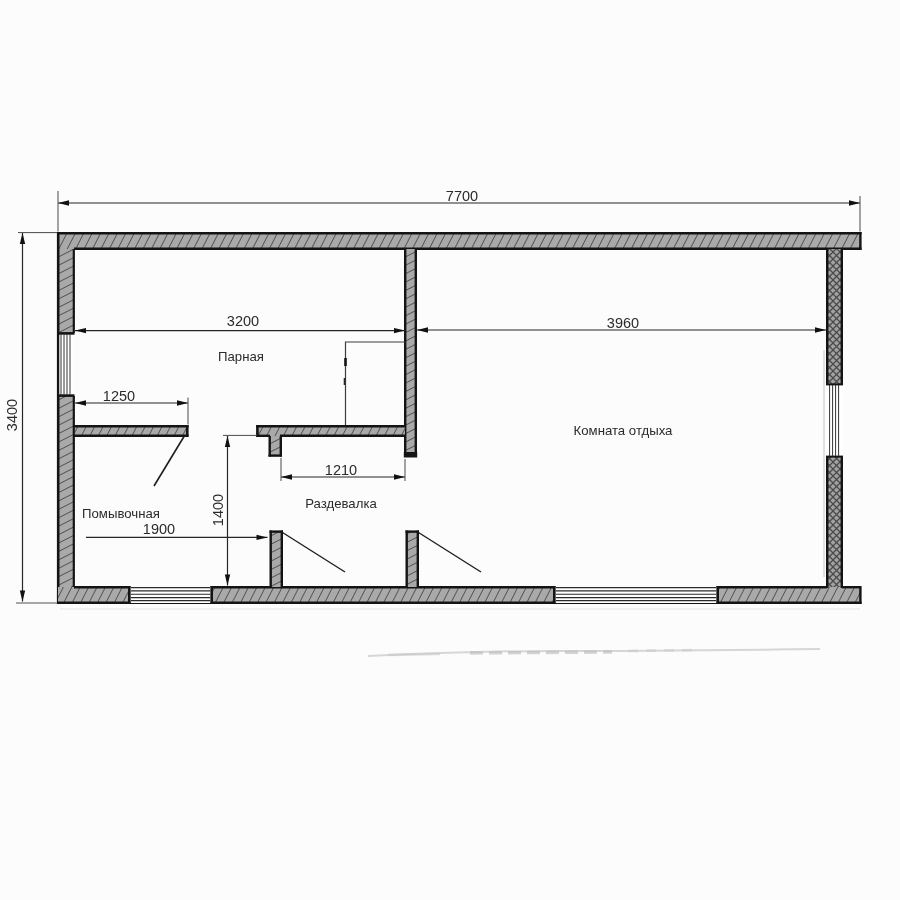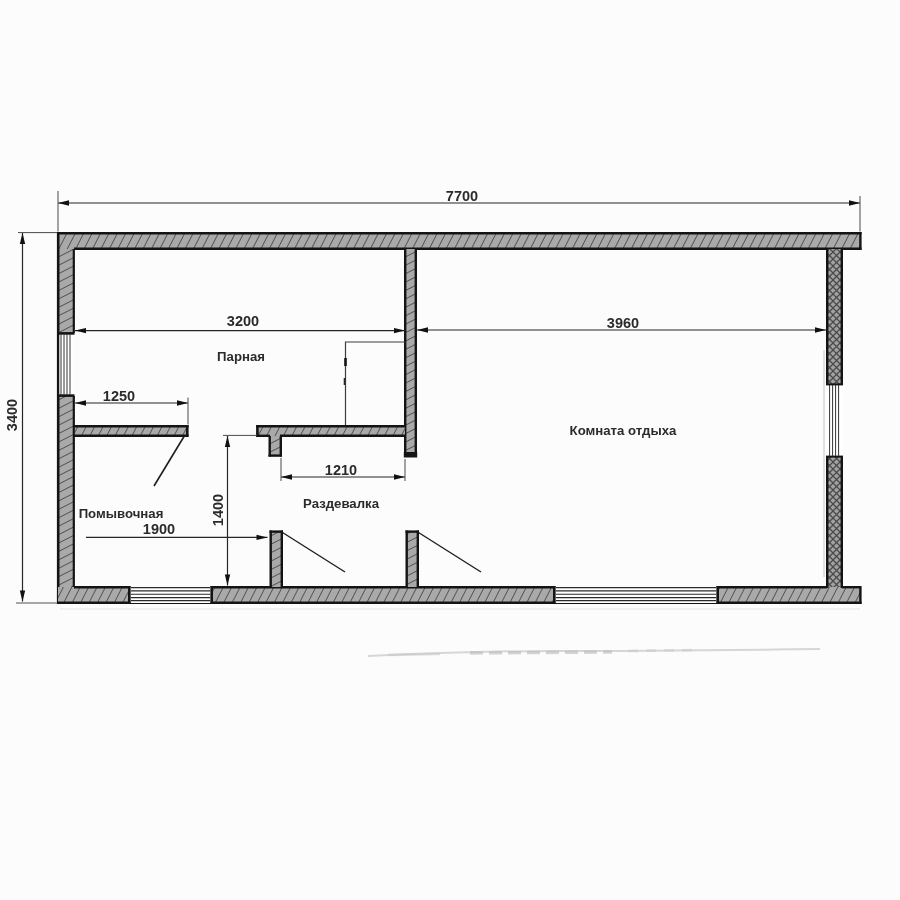--- a/index.html
+++ b/index.html
@@ -1,16 +1,16 @@
 <!DOCTYPE html>
 <html><head>
 <meta charset="utf-8">
 <style>
   html,body{margin:0;padding:0;background:#fcfcfc;}
-  .wrap{width:900px;height:660px;position:relative;background:#b91c1c;font-weight:bold;}
+  .wrap{width:900px;height:660px;position:relative;background:#b91c1c;}
   text{font-family:"Liberation Sans",sans-serif;fill:#2b2b2b;}
 </style>
 </head>
 <body>
 <div class="wrap">
 <svg width="900" height="900" viewBox="0 0 900 900">
 <defs>
   <pattern id="h1" width="7.5" height="7.5" patternUnits="userSpaceOnUse" patternTransform="rotate(27)">
     <rect width="7.5" height="7.5" fill="#a9a9a9"></rect>
     <line x1="0" y1="-1" x2="0" y2="9" stroke="#4e4e4e" stroke-width="1.8"></line>

